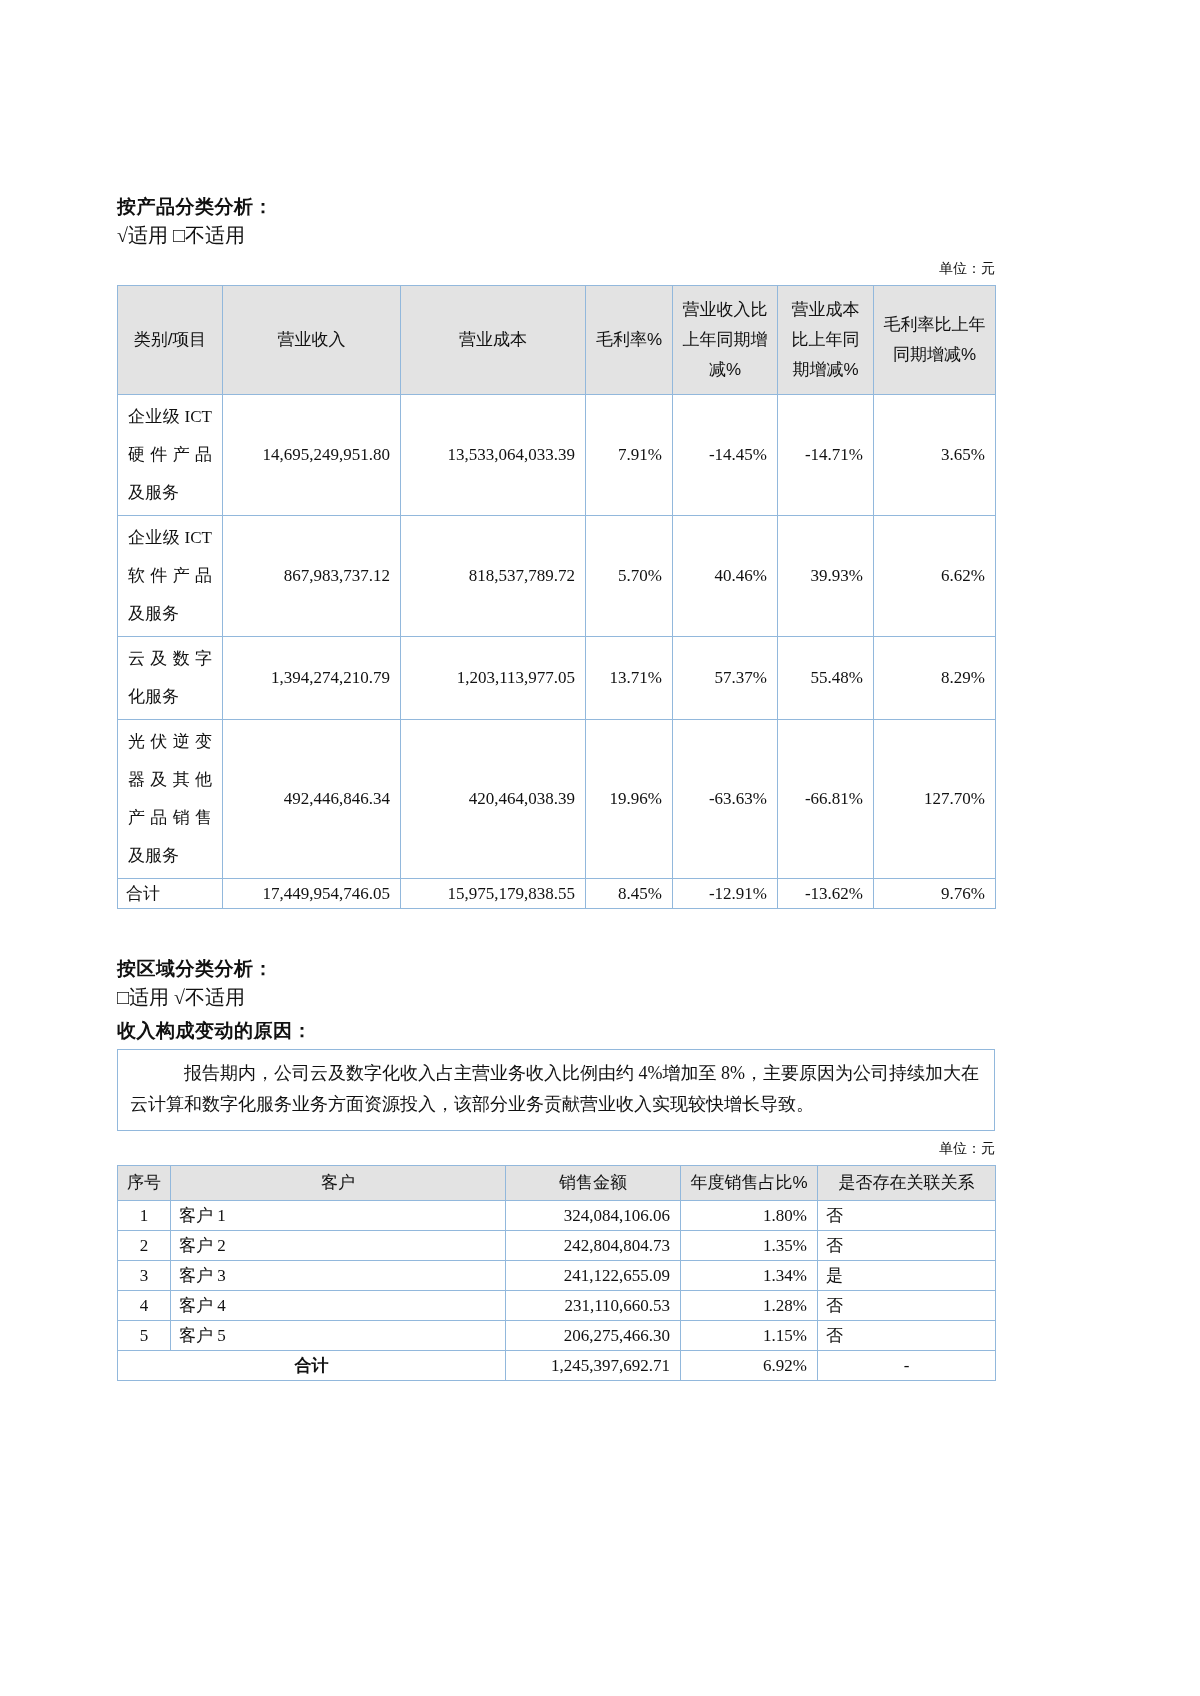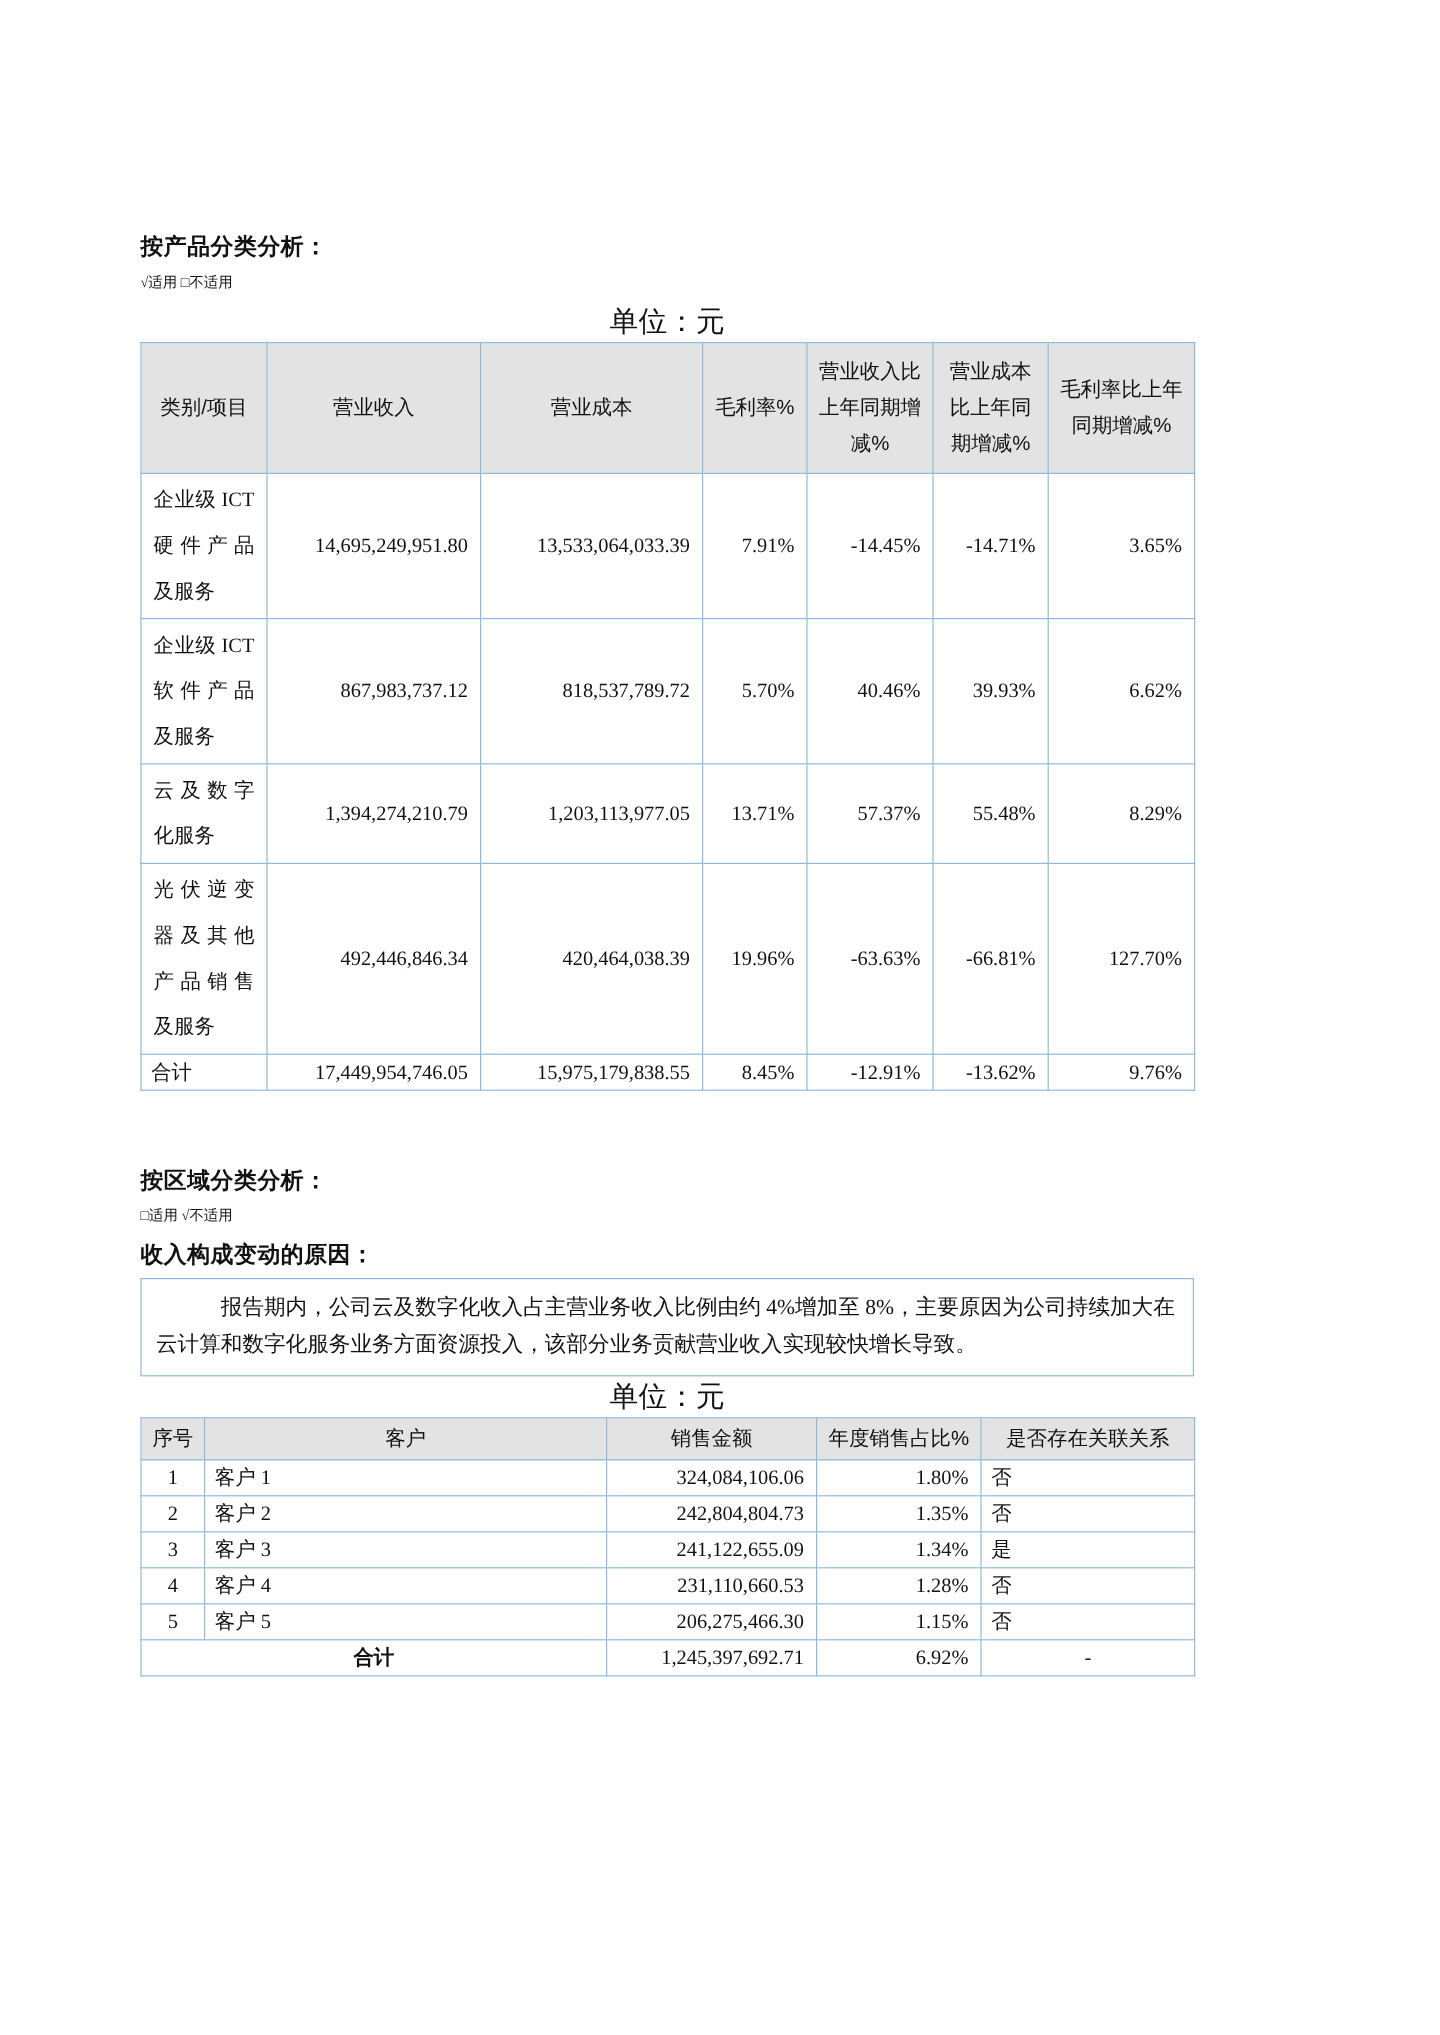--- a/index.html
+++ b/index.html
@@ -24,27 +24,27 @@
   }
   .heading {
     font-weight: bold;
     font-size: 19px;
     line-height: 28px;
     font-family: "Liberation Sans", "DejaVu Sans", sans-serif;
     letter-spacing: 0.5px;
   }
   .h1 { margin-top: 193px; }
   .plain {
-    font-size: 12px;
+    font-size: 20px;
     line-height: 28px;
   }
   .unit {
-    font-size: 24px;
+    font-size: 14px;
     line-height: 24px;
-    text-align: center;
+    text-align: right;
   }
   table {
     border-collapse: collapse;
     width: 878px;
     table-layout: fixed;
   }
   td, th {
     border: 1.5px solid #92b8dc;
     font-size: 17px;
     font-weight: normal;
@@ -84,21 +84,21 @@
     text-indent: 3em;
   }
   .page-number {
     position: absolute;
     left: 117px;
     width: 878px;
     top: 1548px;
     text-align: center;
     font-size: 17px;
   }
-  .mt46 { margin-top: 62px; }
+  .mt46 { margin-top: 46px; }
   .mt40 { margin-top: 40px; }
   .mt8  { margin-top: 8px; }
   .mt6  { margin-top: 6px; }
   .mt4  { margin-top: 4px; }
 </style>
 </head>
 <body>
 
 <div class="page">
   <div class="content">

